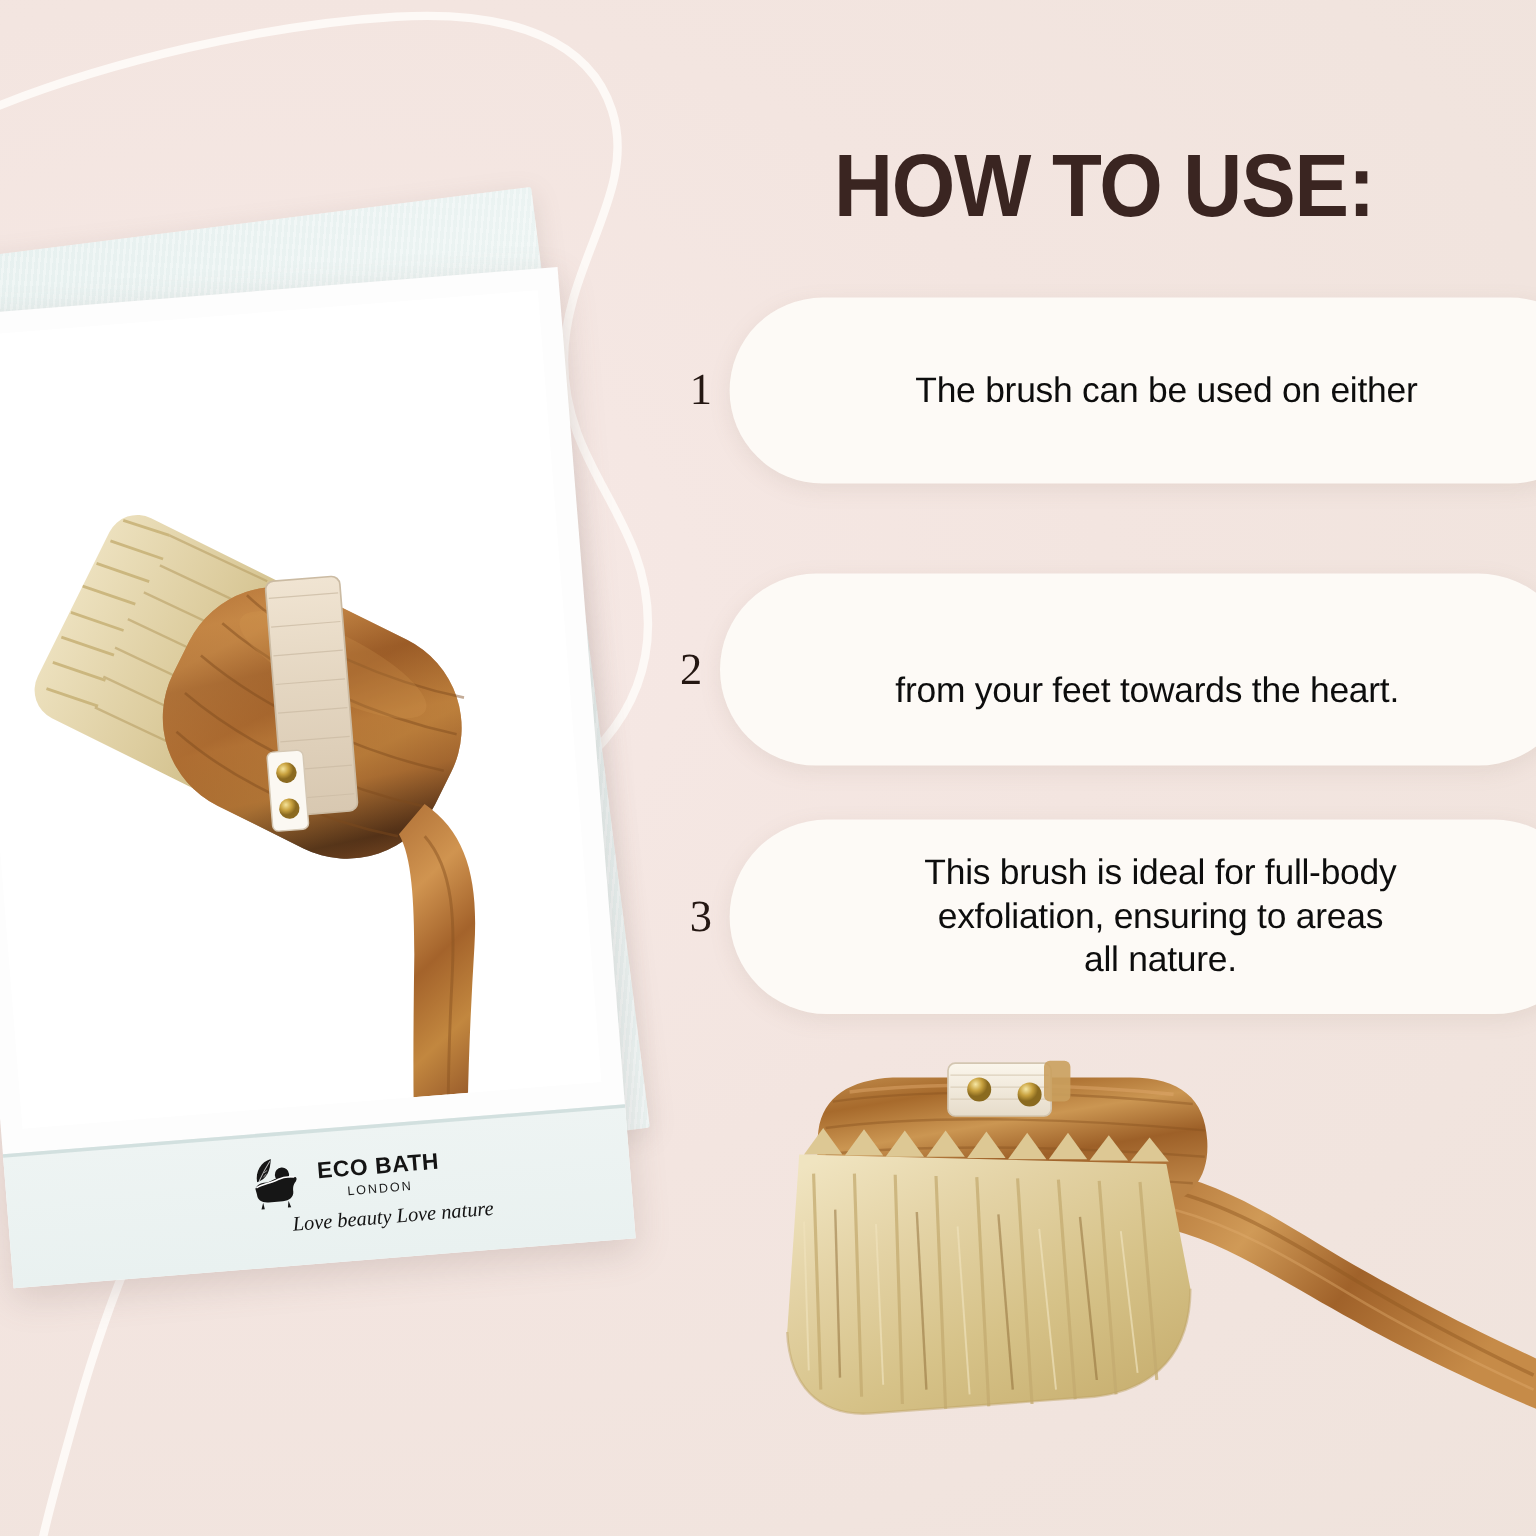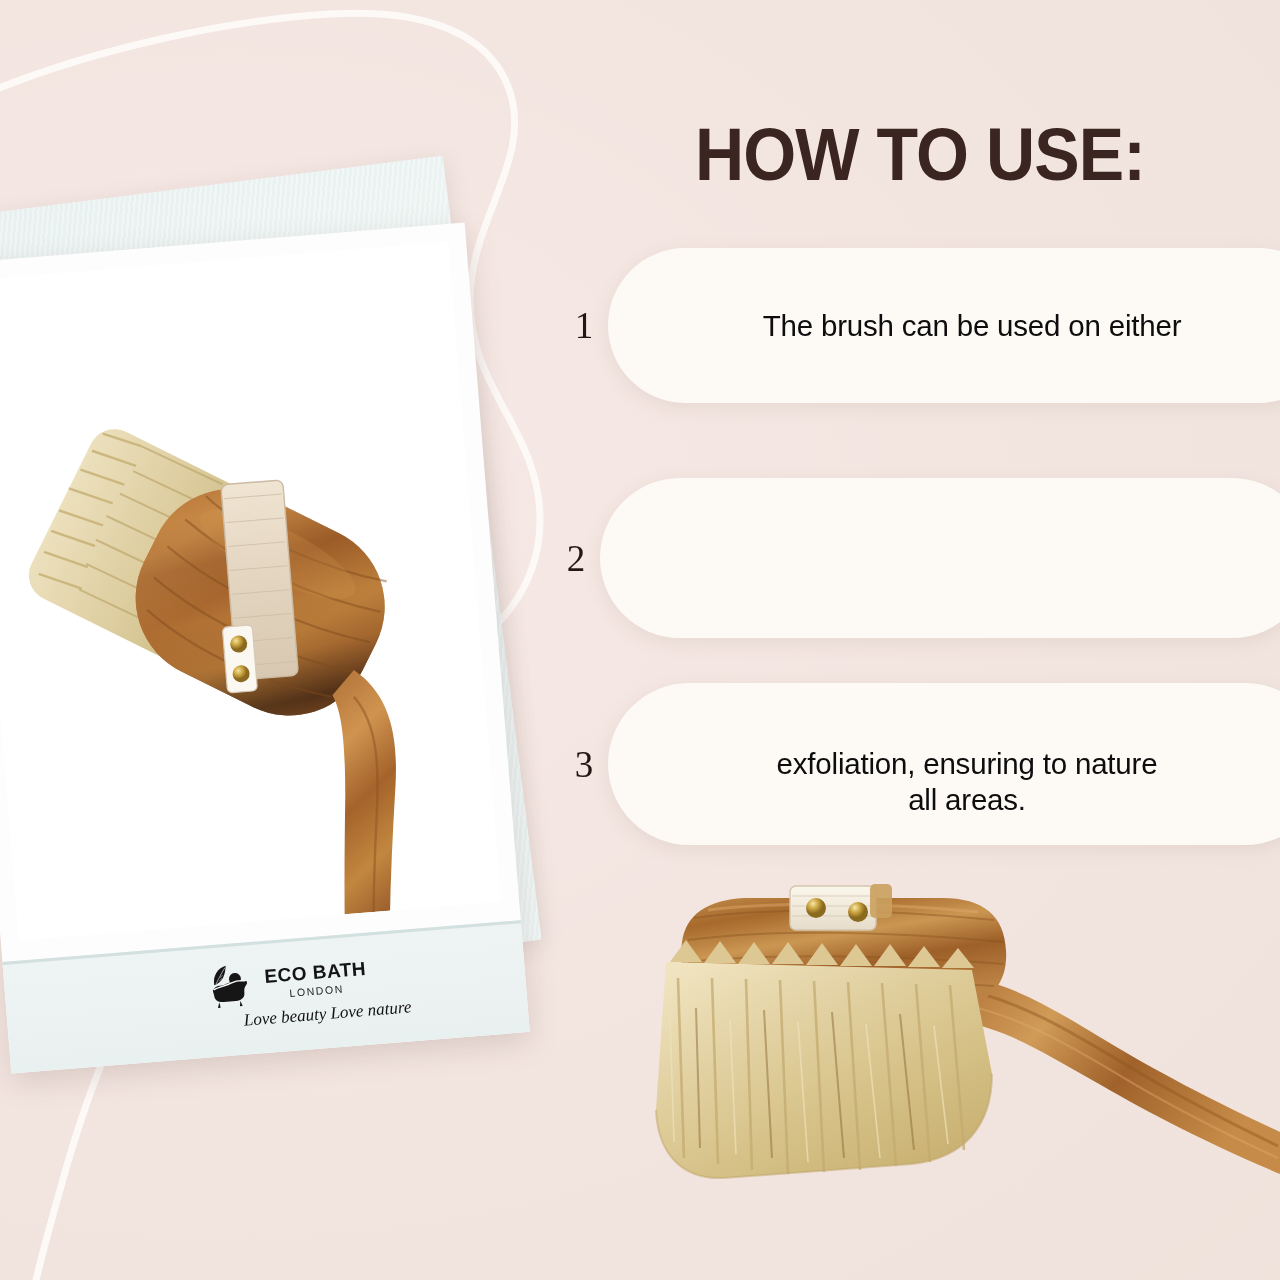--- a/index.html
+++ b/index.html
@@ -260,31 +260,32 @@
         <span>The brush can be used on either</span><br>
       </p>
     </div>
   </div>
 
   <div class="step" id="step2">
     <div class="step-num">2</div>
     <div class="pill">
       <p>
         <br>
+        <span>from your feet towards the heart.</span>
       </p>
     </div>
   </div>
 
   <div class="step" id="step3">
     <div class="step-num">3</div>
     <div class="pill">
       <p>
-        <br>
-        <span>exfoliation, ensuring to nature</span><br>
-        <span>all areas.</span>
+        <span>This brush is ideal for full-body</span><br>
+        <span>exfoliation, ensuring to areas</span><br>
+        <span>all nature.</span>
       </p>
     </div>
   </div>
 
   <div class="brush-photo">
     <svg viewBox="0 0 668 360" width="668" height="360">
       <defs>
         <linearGradient id="bWood" x1="0" y1="0" x2="0.5" y2="1">
           <stop offset="0%" stop-color="#c08b4b"></stop>
           <stop offset="22%" stop-color="#a76a2c"></stop>

